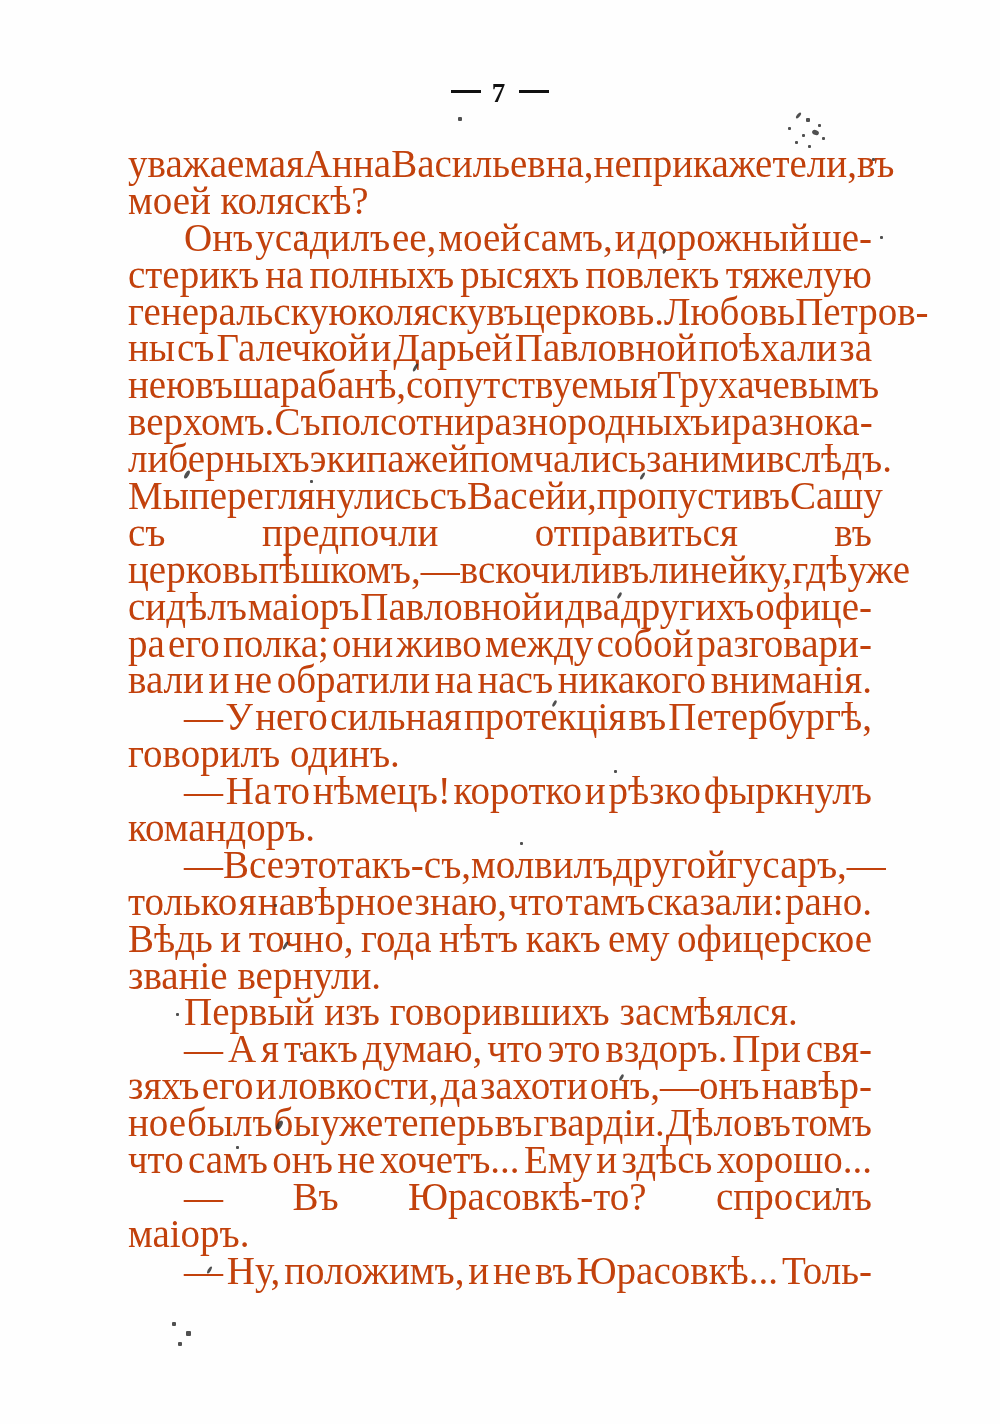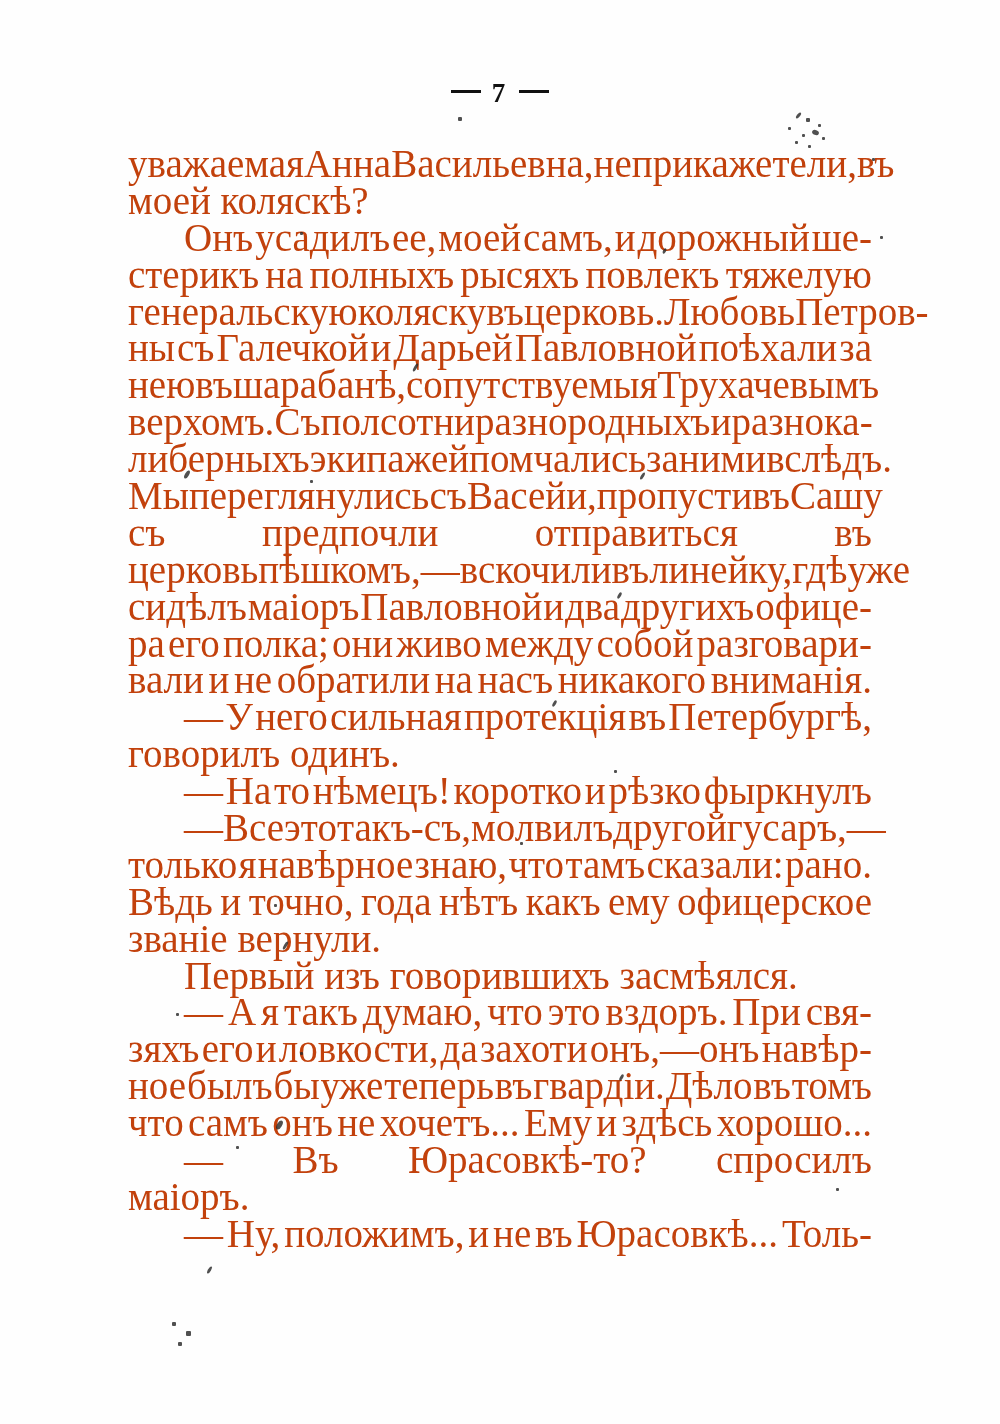--- a/index.html
+++ b/index.html
@@ -239,20 +239,21 @@
       <div class="line just indent">
         <span>—</span>
         <span>На</span>
         <span>то</span>
         <span>нѣмецъ!</span>
         <span>коротко</span>
         <span>и</span>
         <span>рѣзко</span>
         <span>фыркнулъ</span>
       </div>
+      <div class="line flush">командоръ.</div>
       <div class="line just indent">
         <span>—</span>
         <span>Все</span>
         <span>это</span>
         <span>такъ-съ,</span>
         <span>молвилъ</span>
         <span>другой</span>
         <span>гусаръ,—</span>
       </div>
       <div class="line just">

